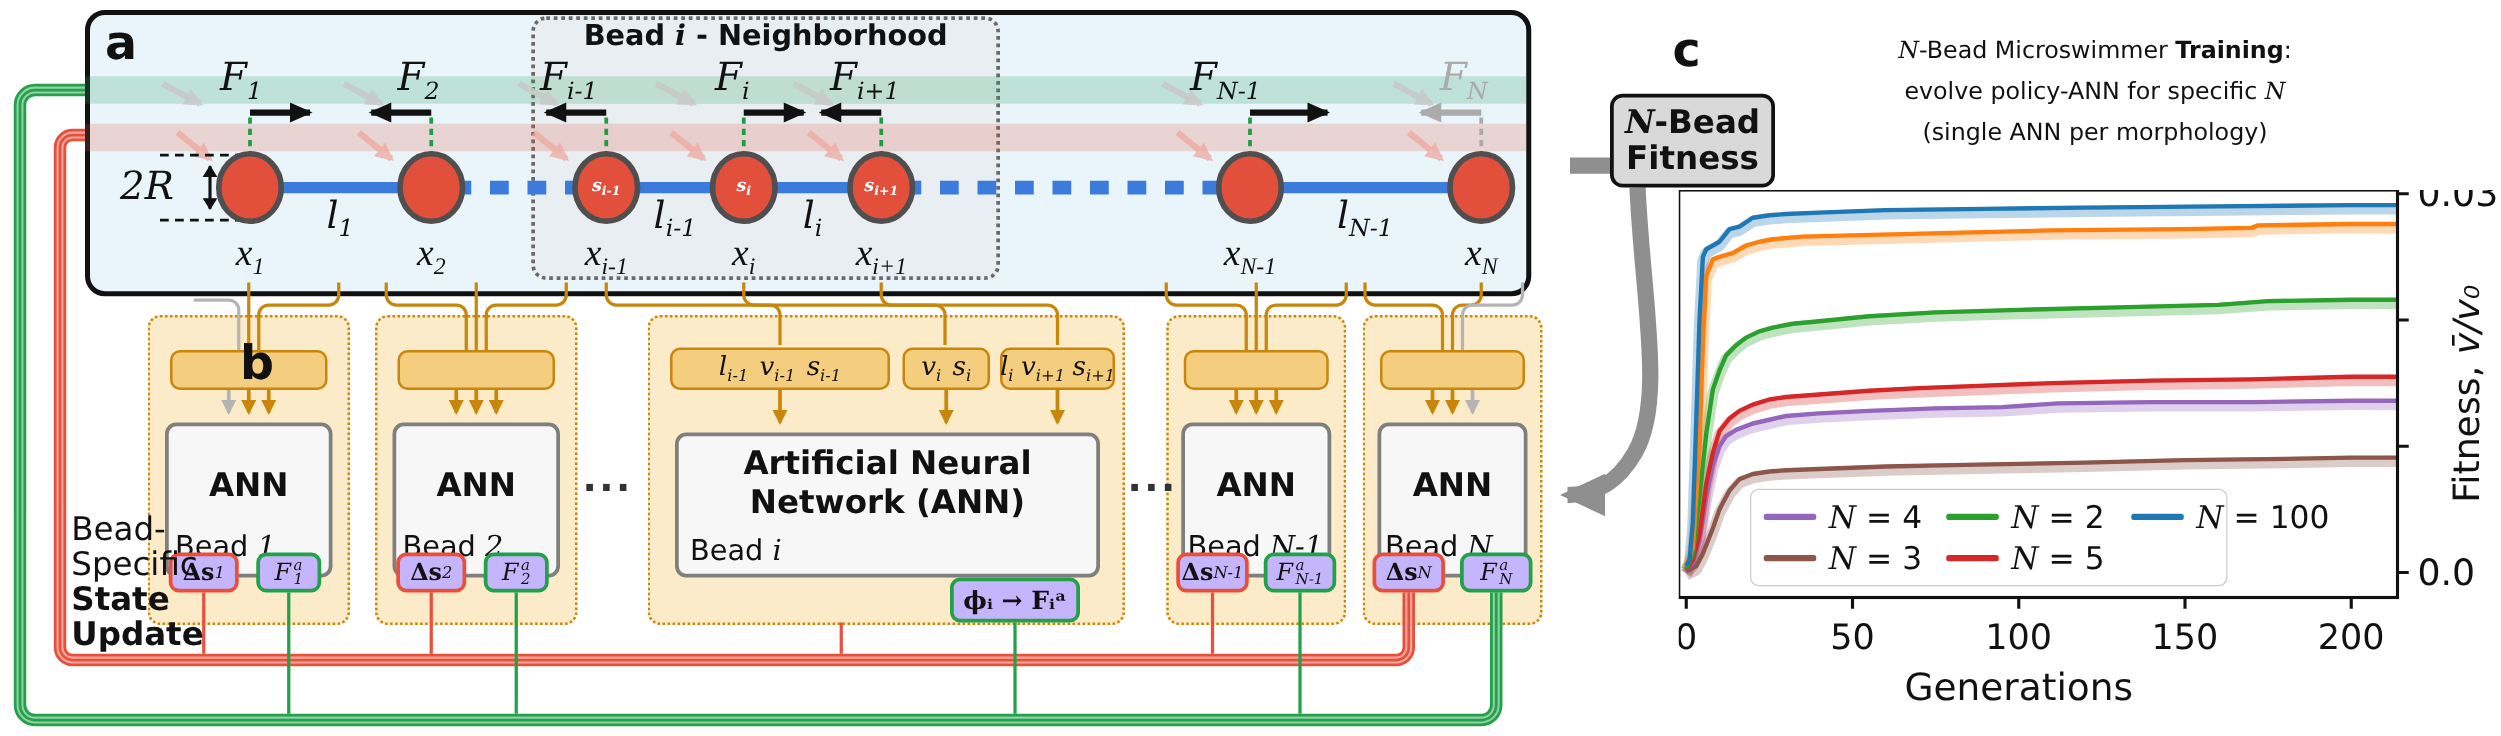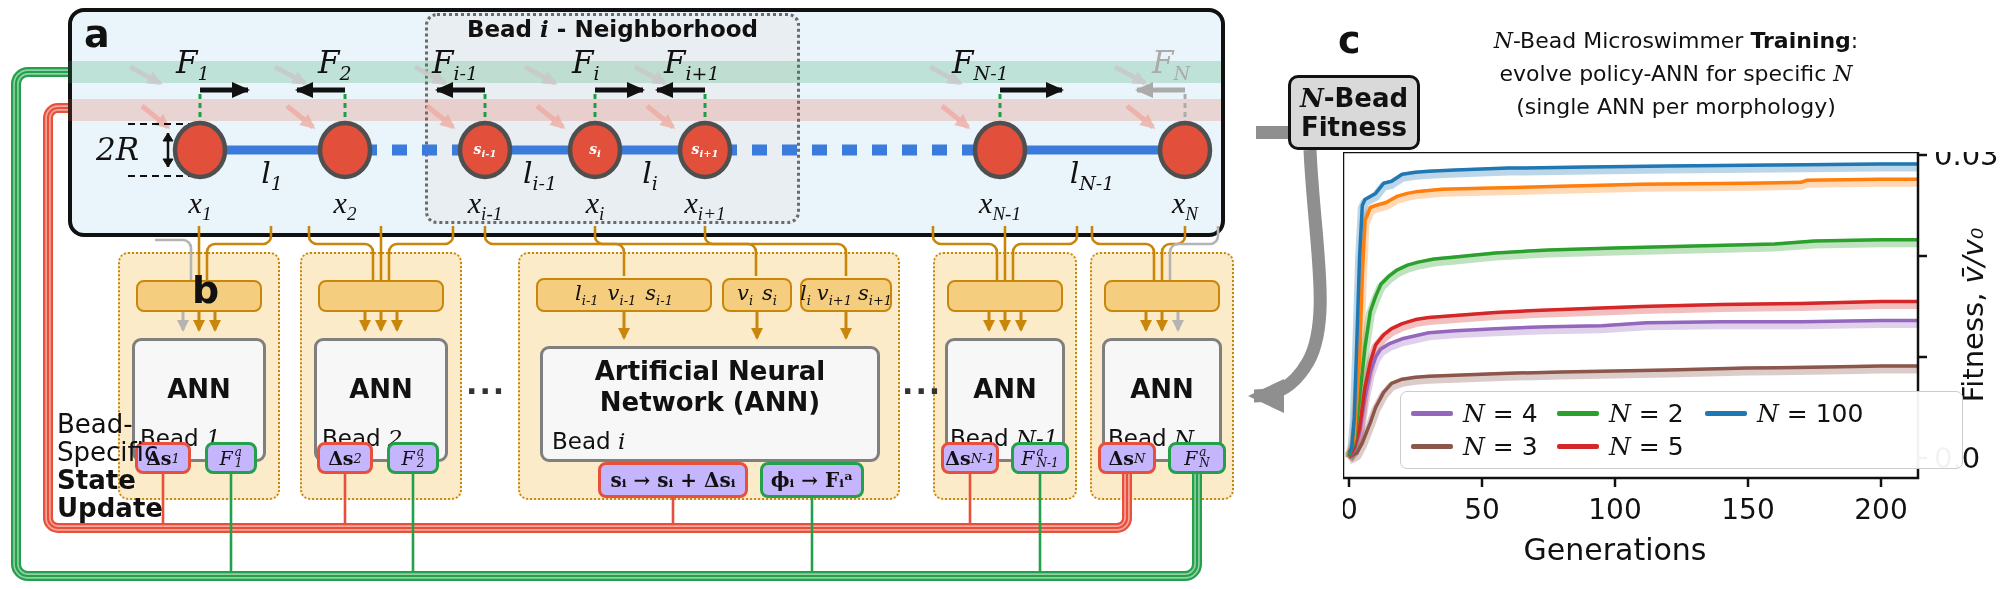--- a/index.html
+++ b/index.html
@@ -37,24 +37,24 @@
   .inchip{background:#F5CD7E;border:2.5px solid #C8860B;border-radius:8px;box-sizing:border-box;display:flex;align-items:center;justify-content:center;gap:9px;
           font-family:"DejaVu Serif",serif;font-style:italic;font-size:21px;}
   .inchip sub{font-size:13px;}
   .outchip{font-weight:bold;font-size:20px;}
   .dots{font-weight:bold;font-size:30px;color:#333;letter-spacing:2px;}
   .sideState{left:57px;top:410px;font-size:26px;line-height:28px;}
   .sideForce{left:26px;top:543px;font-size:27px;}
   .fitbox{left:1288px;top:75px;width:132px;height:75px;background:#D9D9D9;border:3.5px solid #111;border-radius:10px;box-sizing:border-box;
           display:flex;flex-direction:column;align-items:center;justify-content:center;font-weight:bold;font-size:26px;line-height:29px;}
   .fitbox i{font-family:"DejaVu Serif",serif;}
-  .ctitle{left:1430px;top:24px;width:492px;text-align:center;font-size:22px;line-height:33px;}
+  .ctitle{left:1430px;top:24px;width:492px;text-align:center;font-size:19px;line-height:33px;}
   .ctitle i{font-family:"DejaVu Serif",serif;}
   .plotbg{left:1343px;top:152px;width:575px;height:326px;background:#fff;}
-  .legend{left:1400px;top:391px;width:563px;height:78px;background:rgba(255,255,255,0.95);border:1.5px solid #CCCCCC;border-radius:7px;box-sizing:border-box;
+  .legend{left:1400px;top:391px;width:382px;height:78px;background:rgba(255,255,255,0.95);border:1.5px solid #CCCCCC;border-radius:7px;box-sizing:border-box;
           display:grid;grid-template-columns:146px 148px 168px;align-content:space-evenly;padding:2px 10px;}
   .lentry{display:flex;align-items:center;gap:10px;font-size:25px;}
   .lentry .lline{width:42px;height:5px;border-radius:2px;flex:0 0 auto;}
   .lentry i{font-family:"DejaVu Serif",serif;}
   svg text{font-family:"DejaVu Sans",sans-serif;}
 </style>
 </head>
 <body>
 
 <div class="canvas">
@@ -338,21 +338,20 @@
       <sub>N</sub>
     </div>
   <div class="abs chip greenb" style="left:1168px;top:442px;width:58px;height:32px;">
       <i>F</i>
       <span class="ss">
         <span>a</span>
         <span>N</span>
       </span>
     </div>
 
-  <div class="abs chip redb outchip" style="left:598px;top:462px;width:150px;height:36px;">sᵢ → sᵢ + Δsᵢ</div>
   <div class="abs chip greenb outchip" style="left:760px;top:462px;width:104px;height:36px;">ϕᵢ → Fᵢᵃ</div>
 
   <div class="abs sideState">
     <div>Bead-</div>
     <div>Specific</div>
     <div style="font-weight:bold">State</div>
     <div style="font-weight:bold">Update</div>
   </div>
 
   <div class="abs plabel" style="left:1338px;top:18px;">c</div>

